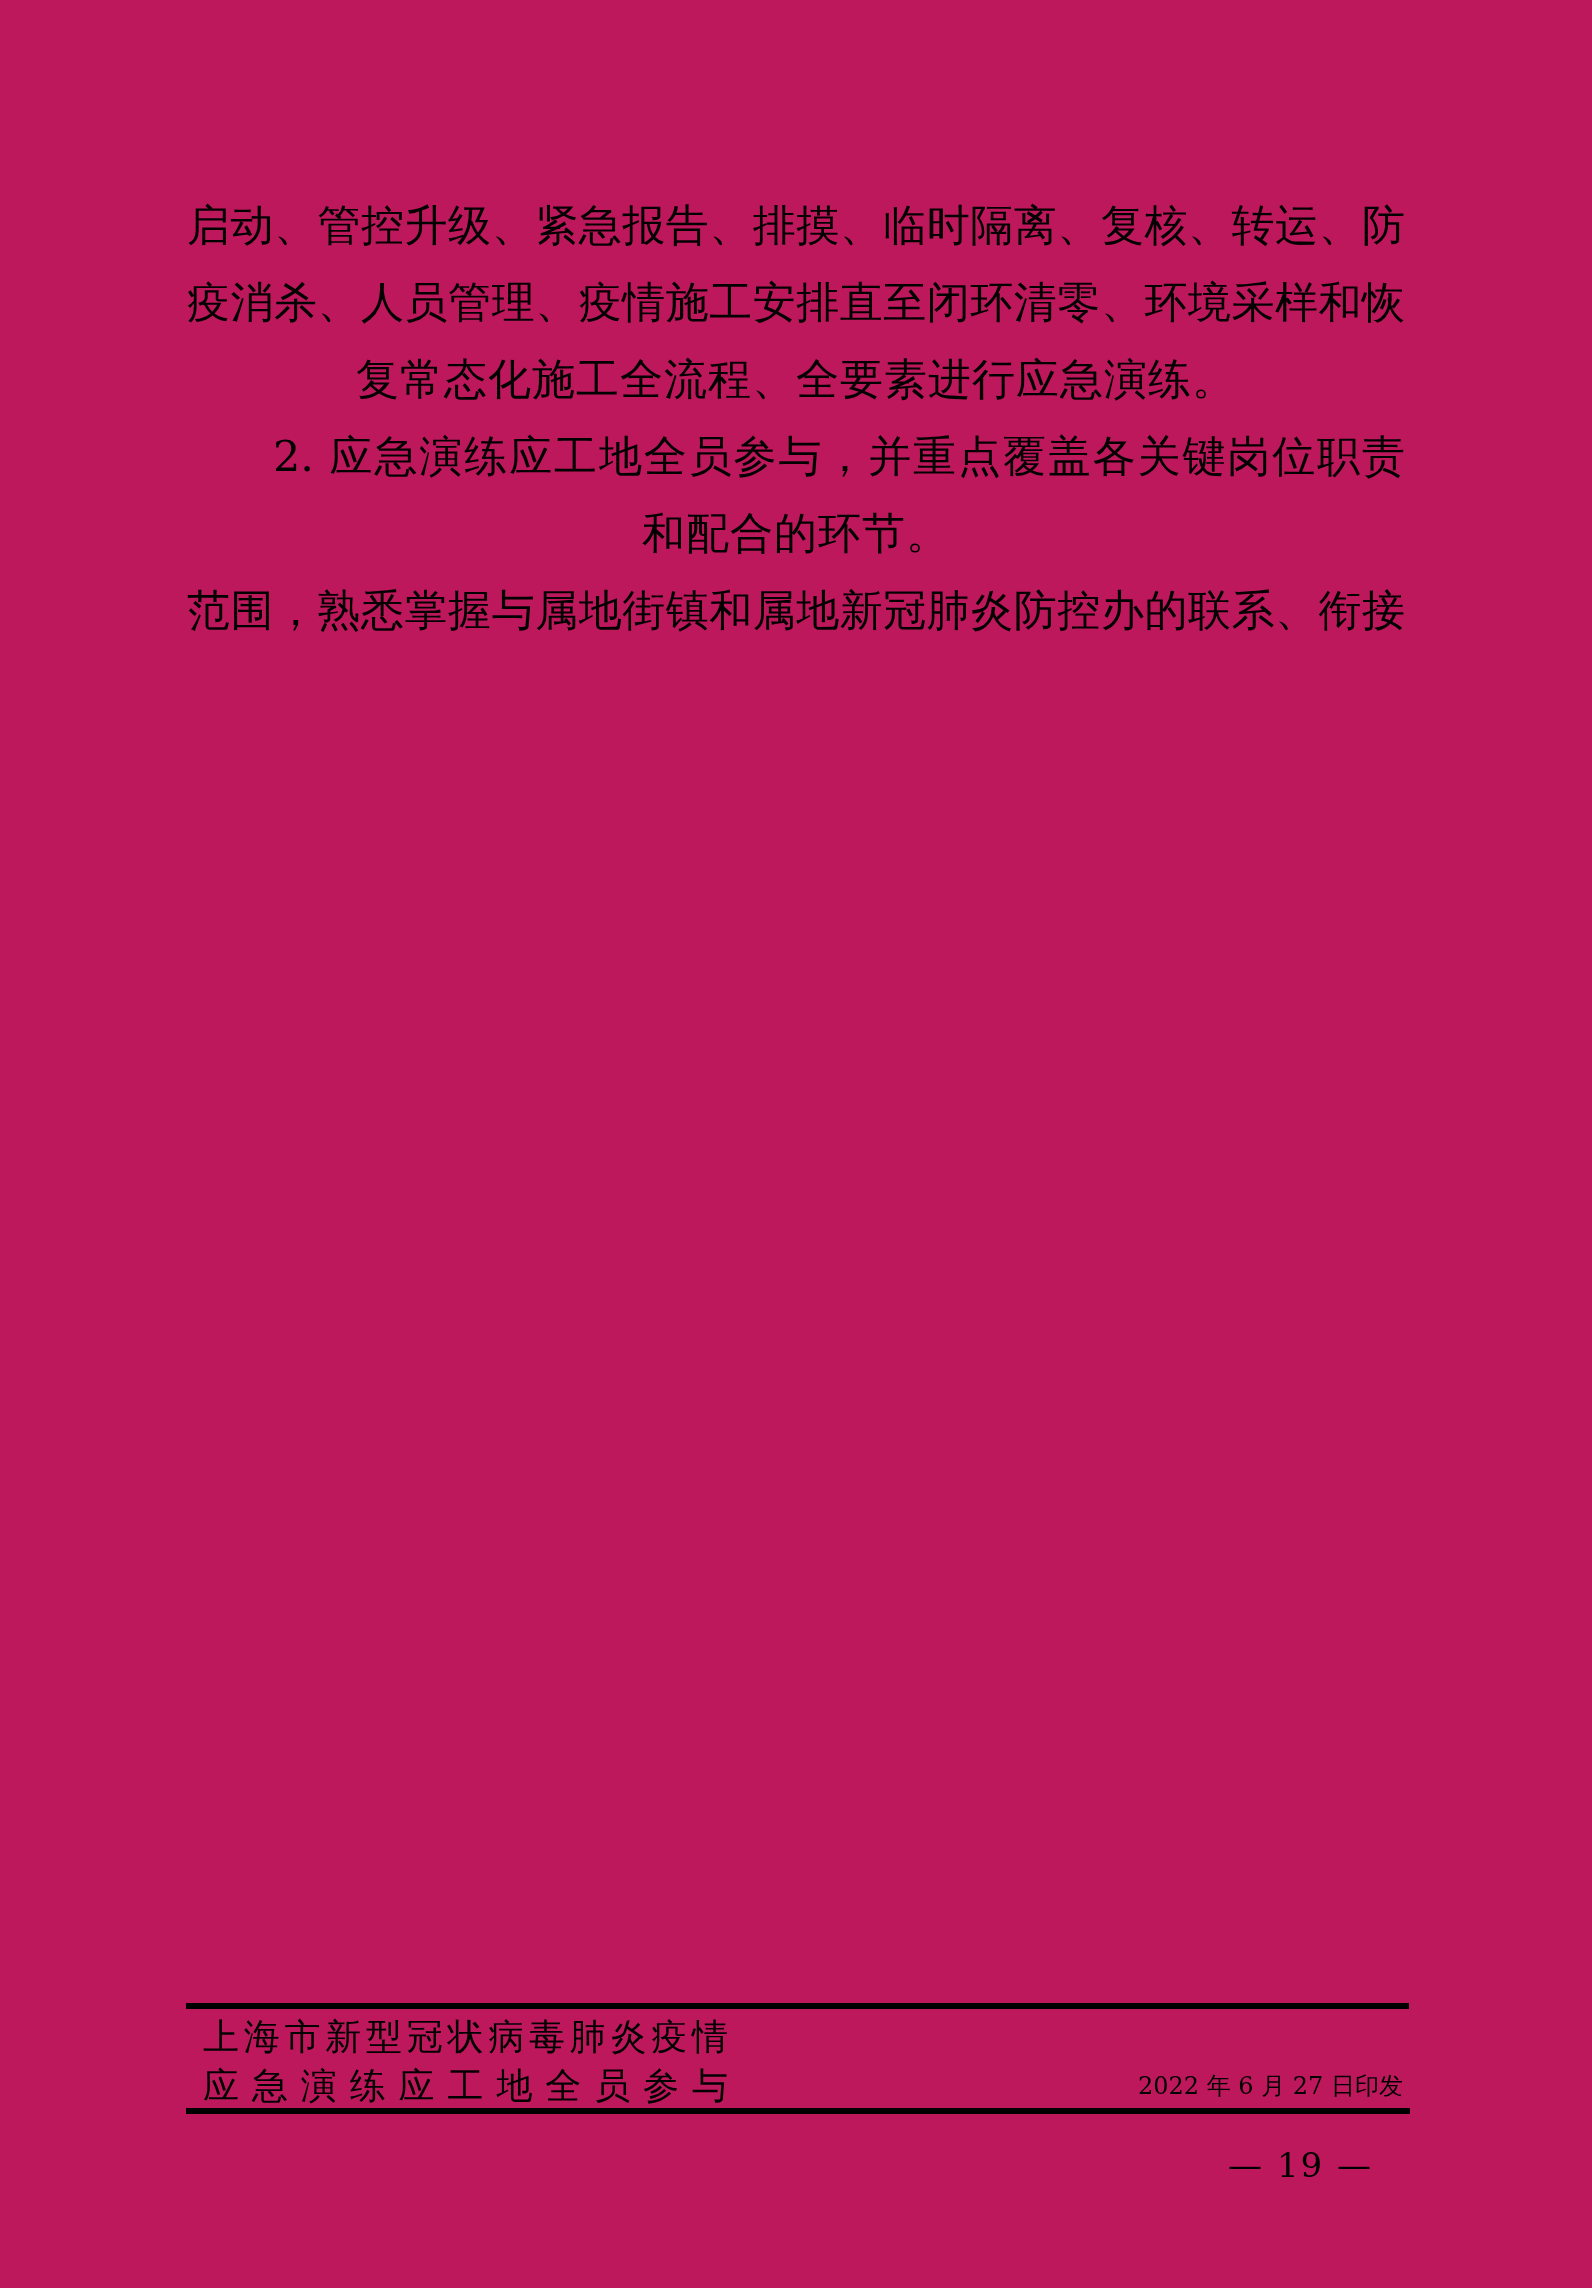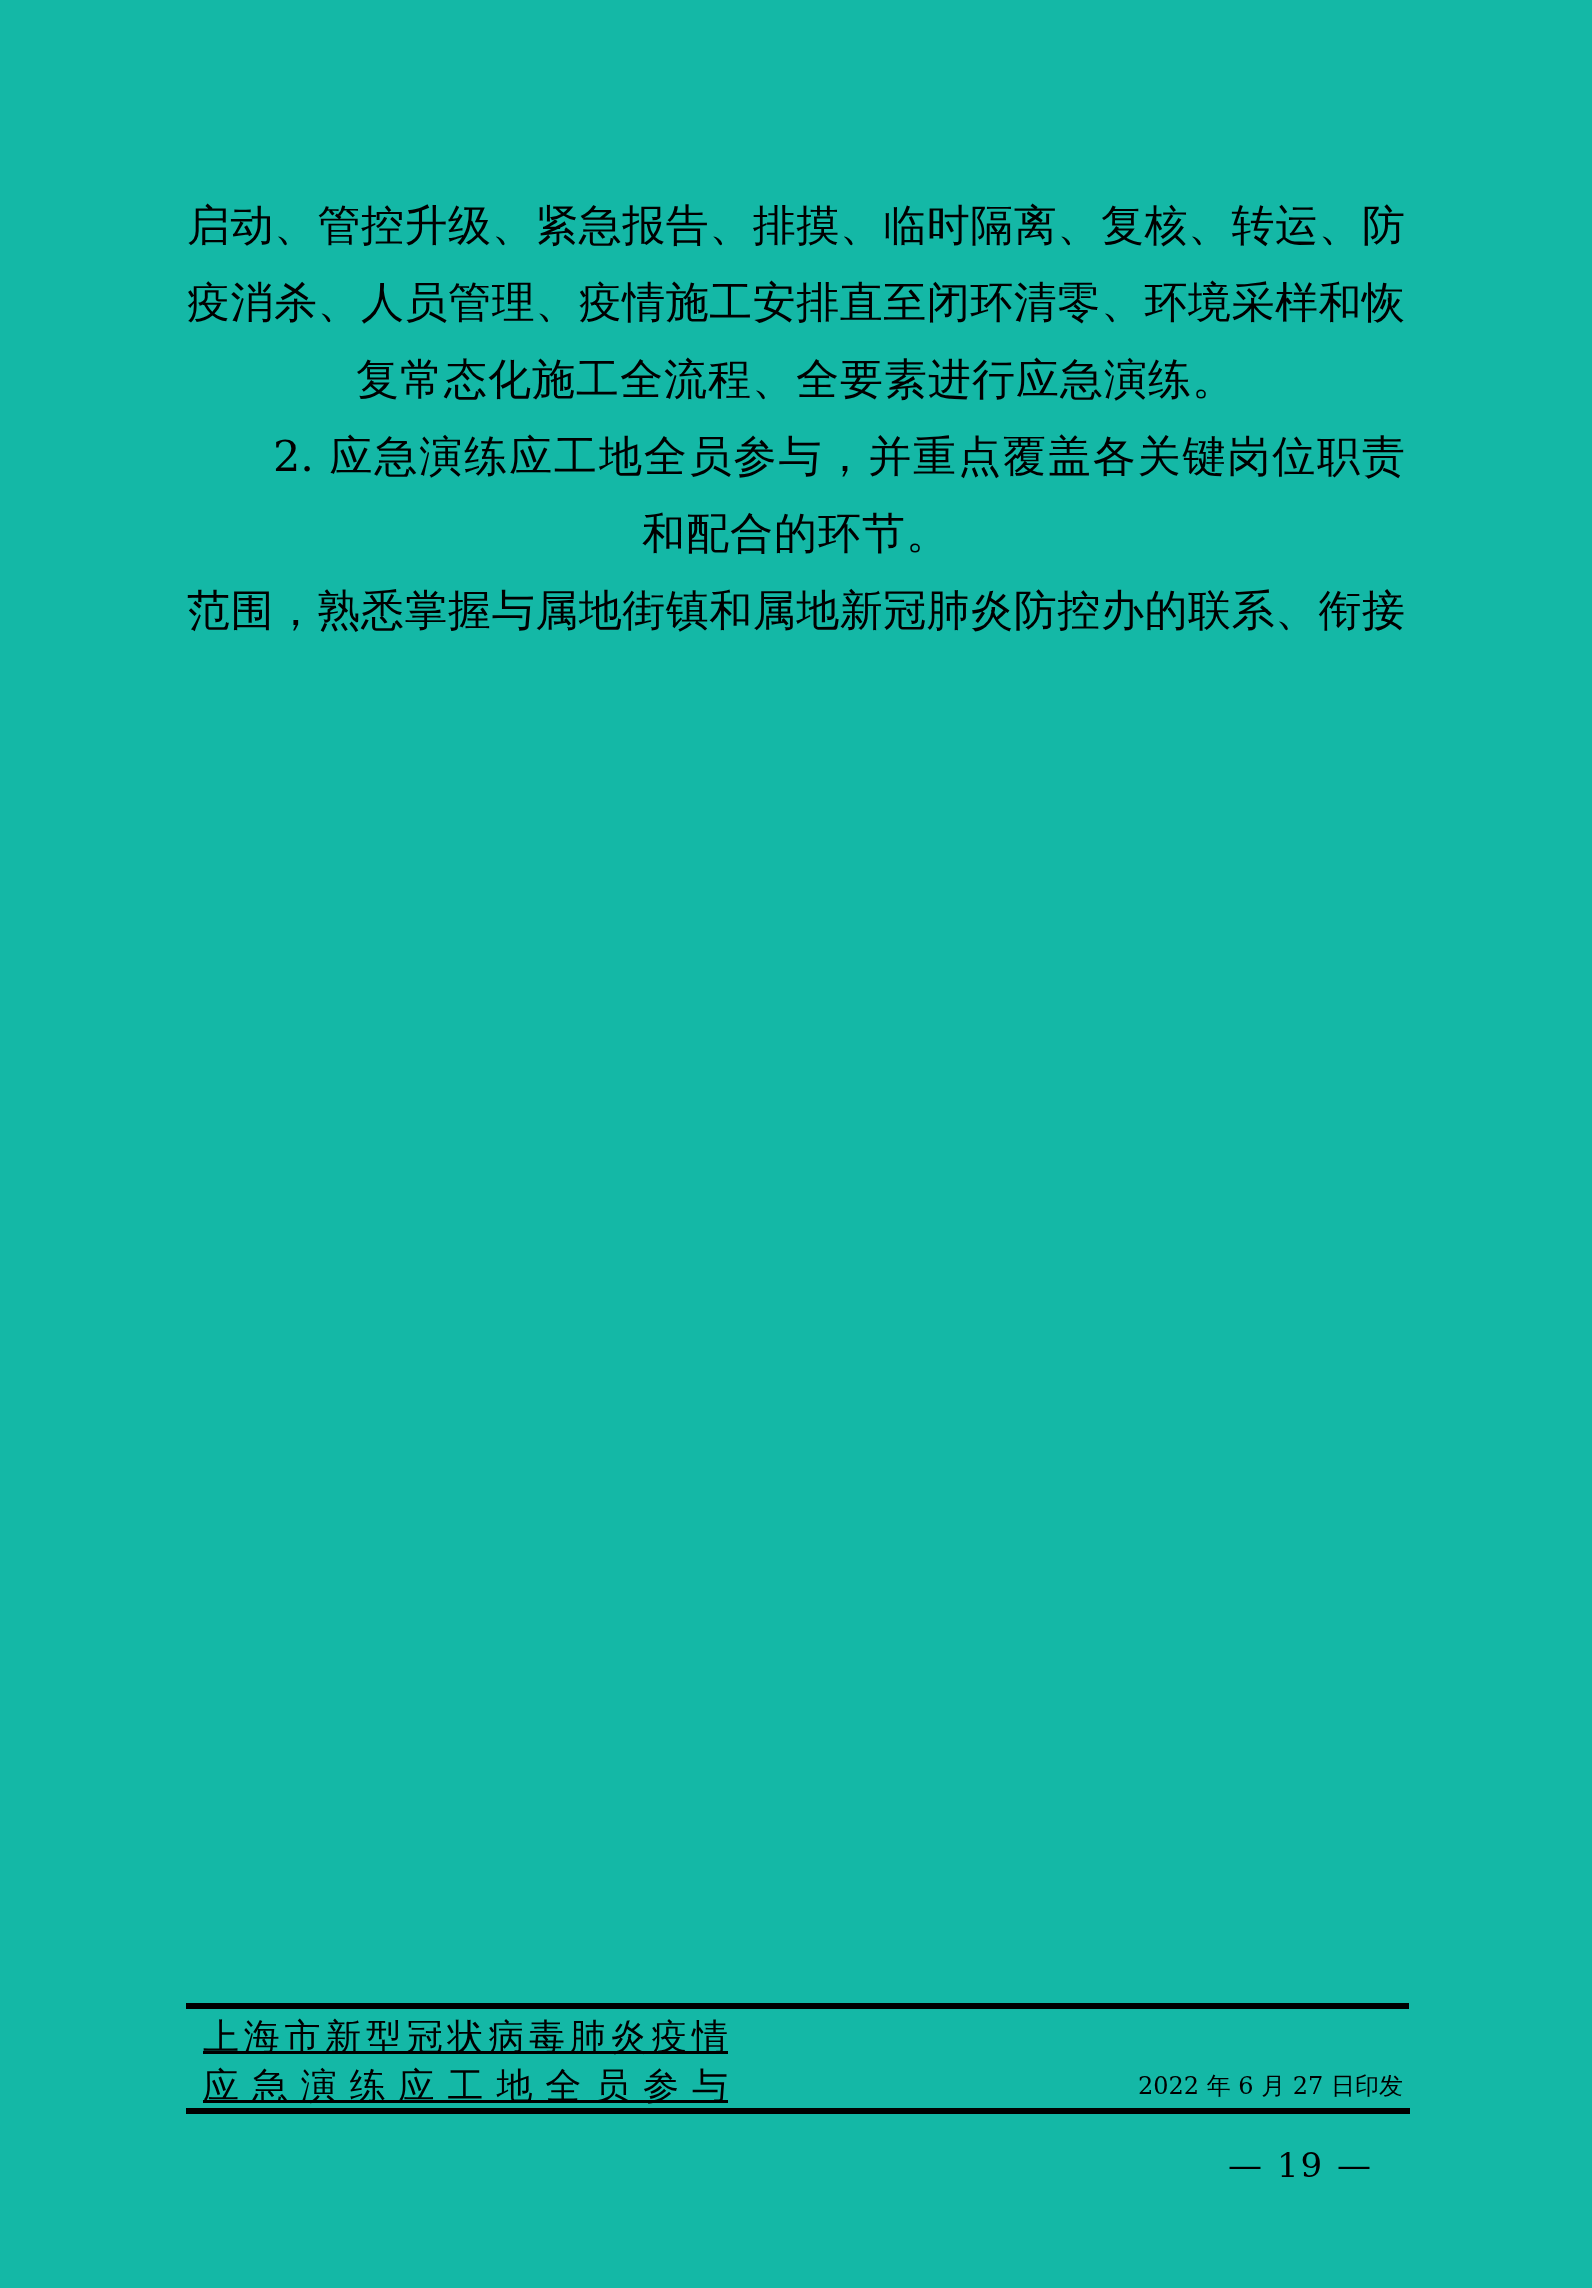--- a/index.html
+++ b/index.html
@@ -4,21 +4,21 @@
 <style>
   html, body {
     margin: 0;
     padding: 0;
     background: #e8e8e8;
   }
   .page {
     position: relative;
     width: 1592px;
     height: 2289px;
-    background: #14b8a6;
+    background: #be185d;
     color: #000000;
     overflow: hidden;
     font-family: "DejaVu Serif", "Liberation Serif", serif;
   }
   
   .body-text {
     position: absolute;
     left: 187px;
     top: 187px;
     width: 1218px;
@@ -69,21 +69,20 @@
     line-height: 49px;
   }
   .issuer-block p {
     margin: 0;
     padding: 0;
     text-align: justify;
     text-align-last: justify;
     text-justify: inter-character;
     overflow: hidden;
     height: 49px;
-    text-decoration: underline;
   }
   .issue-date {
     position: absolute;
     right: 189px;
     top: 2062px;
     font-size: 24px;
     line-height: 49px;
     text-align: right;
     white-space: nowrap;
   }

